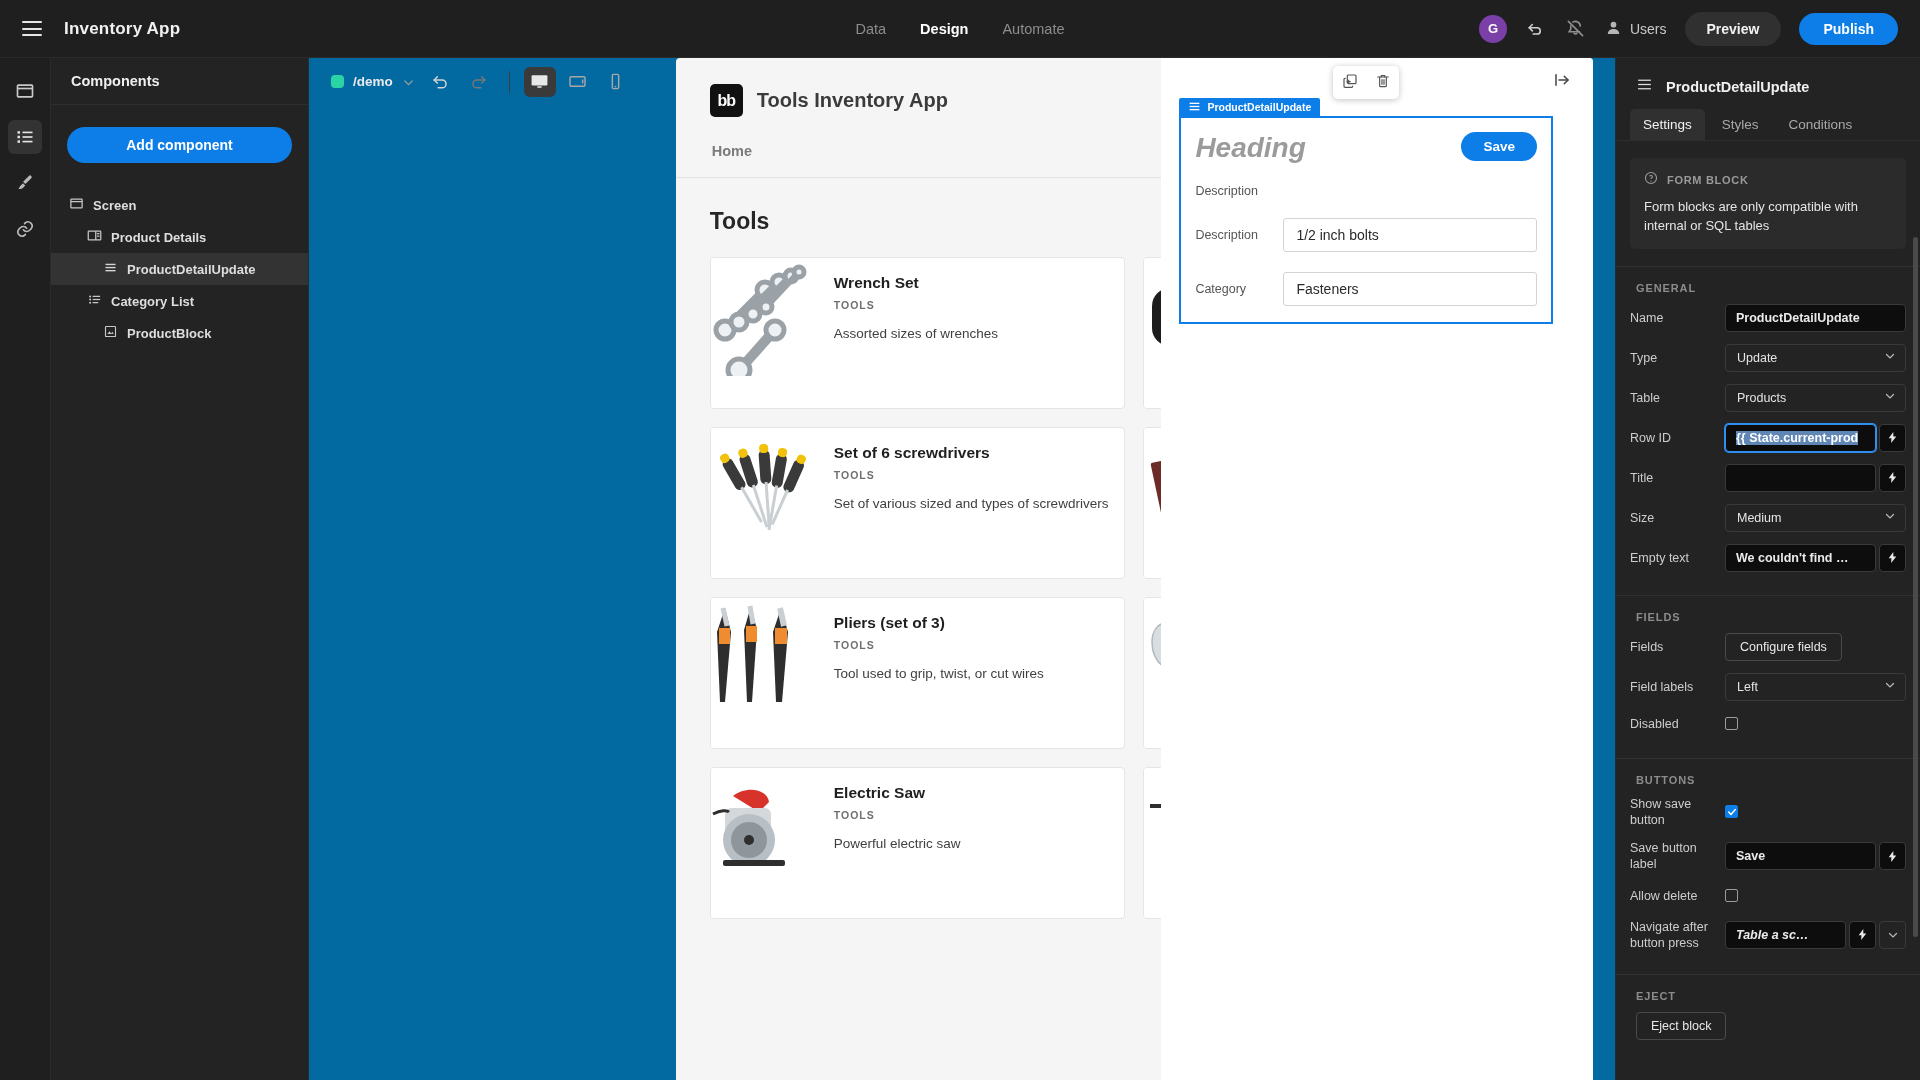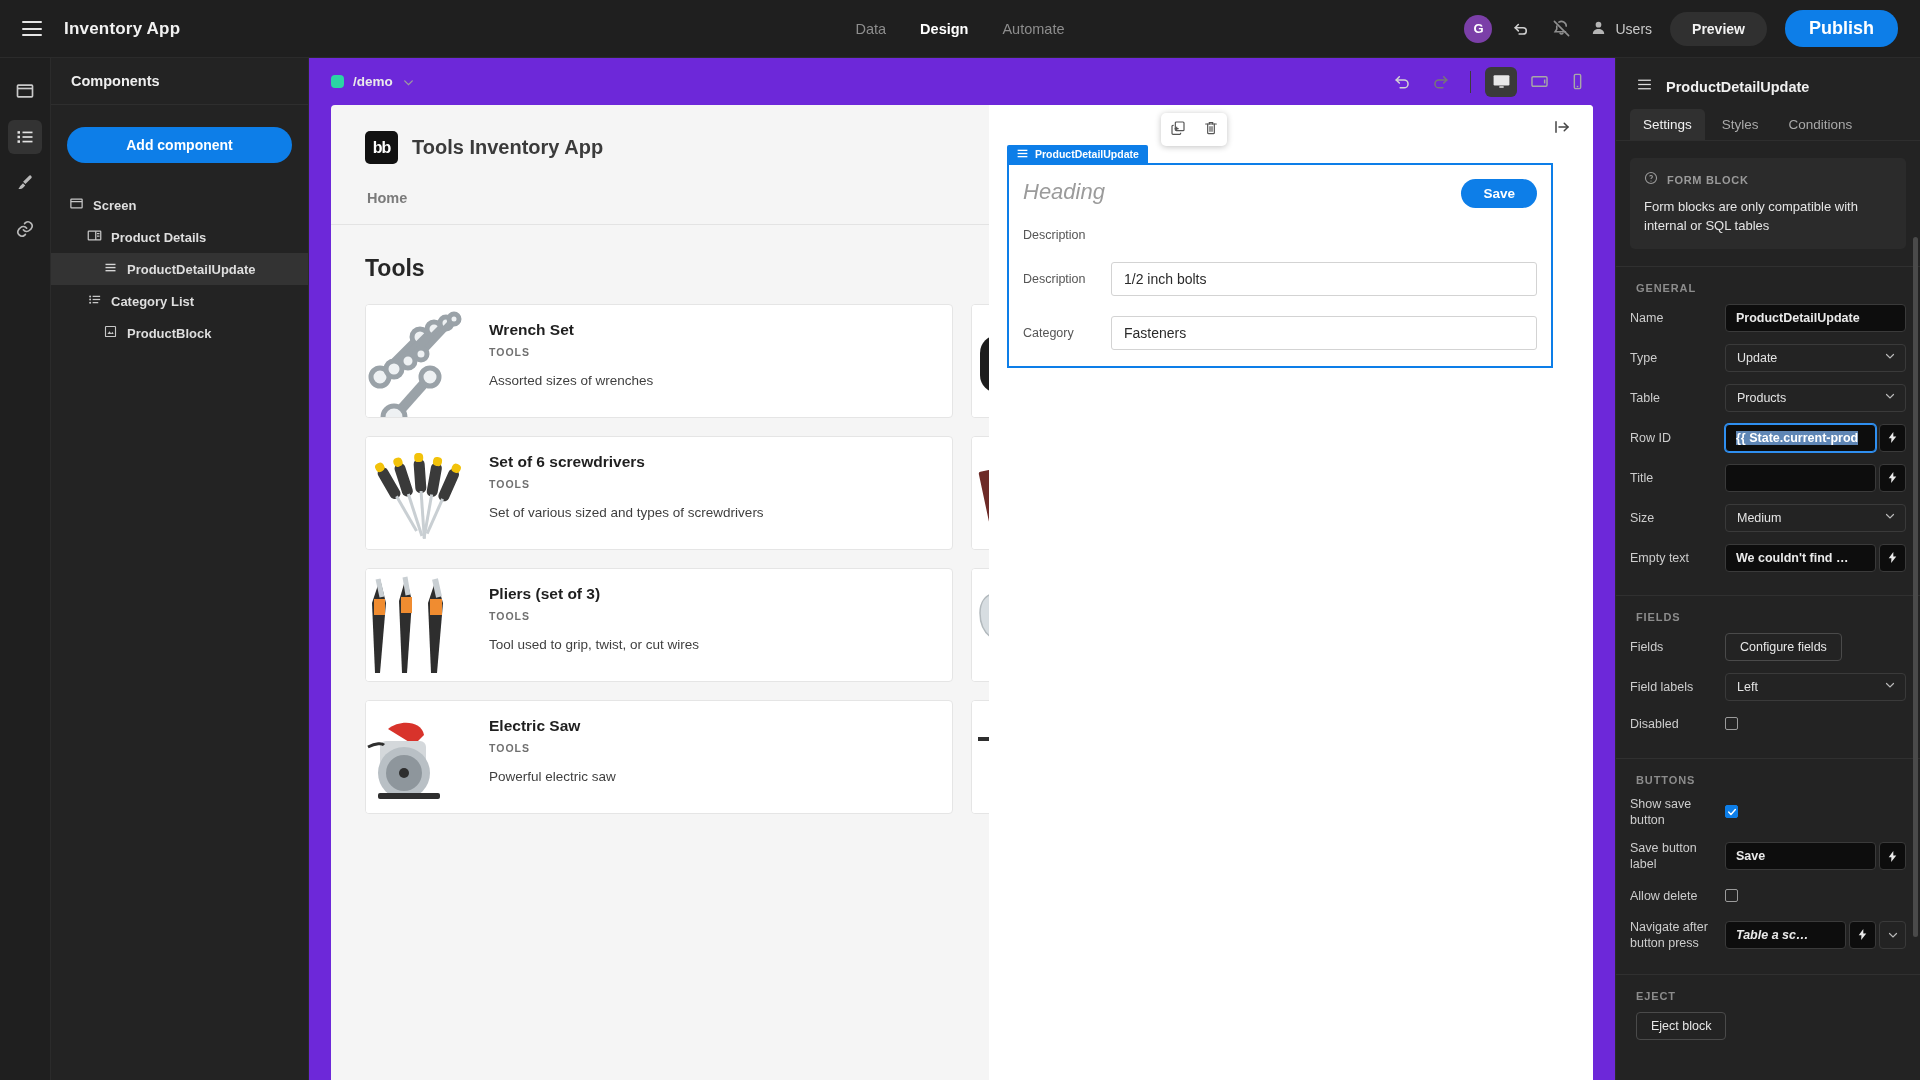--- a/index.html
+++ b/index.html
@@ -38,21 +38,21 @@
     display:flex; align-items:center; justify-content:center;
   }
   .ticon { width:22px; height:22px; display:flex; align-items:center; justify-content:center; cursor:pointer; }
   .ticon svg { width:19px; height:19px; }
   .users-btn { display:flex; align-items:center; gap:8px; cursor:pointer; color:#c9c9c9; font-size:14px; }
   .btn-preview {
     background:#303030; color:#f2f2f2; font-size:14px; font-weight:bold;
     border-radius:18px; padding:9px 22px; cursor:pointer;
   }
   .btn-publish {
-    background:#0d7ee8; color:#ffffff; font-size:18px; font-weight:bold;
+    background:#0d7ee8; color:#ffffff; font-size:14px; font-weight:bold;
     border-radius:18px; padding:8px 24px; cursor:pointer;
   }
 
   
   .body { flex:1; display:flex; min-height:0; }
 
   
   .rail {
     width:51px; flex:0 0 51px; background:#1f1f1f;
     border-right:1px solid #2b2b2b;
@@ -87,21 +87,21 @@
     height:32px; color:#dedede; font-size:13px; font-weight:bold;
     cursor:pointer; padding-right:10px;
   }
   .tree-item.selected { background:#333333; }
   .tree-item svg { width:15px; height:15px; flex:0 0 15px; }
   .lvl1 { padding-left:18px; }
   .lvl2 { padding-left:36px; }
   .lvl3 { padding-left:52px; }
 
   
-  .canvas-wrap { flex:1; display:flex; flex-direction:column; min-width:0; background:#6d28d9; }
+  .canvas-wrap { flex:1; display:flex; flex-direction:row; min-width:0; background:#0369a1; }
   .canvas-bar {
     height:47px; flex:0 0 47px; display:flex; align-items:center;
     padding:0 22px; gap:10px;
   }
   .screen-chip { display:flex; align-items:center; gap:9px; cursor:pointer; }
   .screen-dot { width:13px; height:13px; border-radius:4px; background:#2bd4a4; }
   .screen-name { color:#eaeaea; font-size:13.5px; font-weight:bold; }
   .chev { width:13px; height:13px; }
   .canvas-tools { margin-left:auto; display:flex; align-items:center; gap:6px; }
   .ctool {
@@ -126,21 +126,21 @@
     display:flex; align-items:center; justify-content:center;
   }
   .brand-name { color:#3b3b3b; font-size:20px; font-weight:bold; }
   .nav-home { color:#7b7b7b; font-size:14.5px; font-weight:bold; padding:26px 0 18px 2px; cursor:pointer; }
   .app-divider { height:1px; background:#e3e3e3; }
   .section-title { color:#262626; font-size:23px; font-weight:bold; padding:30px 34px 22px; }
 
   .cards { display:grid; grid-template-columns:1fr 1fr; gap:18px 18px; padding:0 34px; }
   .card {
     background:#fff; border:1px solid #e5e5e5; border-radius:4px;
-    height:114px; display:flex; overflow:hidden; cursor:pointer;
+    height:152px; display:flex; overflow:hidden; cursor:pointer;
   }
   .card-img { width:105px; flex:0 0 105px; position:relative; background:#fff; }
   .card-body { padding:16px 0 0 18px; min-width:0; }
   .card-title { color:#1f1f1f; font-size:15.5px; font-weight:bold; white-space:nowrap; }
   .card-cat { color:#6f6f6f; font-size:10.5px; font-weight:bold; letter-spacing:1px; margin-top:7px; }
   .card-desc { color:#3f3f3f; font-size:13.5px; margin-top:15px; white-space:nowrap; }
 
   .fab {
     position:absolute; right:46px; bottom:36px;
     width:48px; height:48px; border-radius:50%; background:#0d7ee8;
@@ -166,21 +166,21 @@
     background:#0d7ee8; color:#fff; font-size:10.5px; font-weight:bold;
     display:flex; align-items:center; gap:6px; padding:0 9px;
     border-radius:2px 2px 0 0;
   }
   .form-tag svg { width:13px; height:13px; }
   .form-box {
     position:absolute; left:18px; top:58px; right:40px;
     border:2px solid #0d7ee8; background:#fff; padding:14px 14px 16px 14px;
   }
   .form-top { display:flex; align-items:flex-start; justify-content:space-between; }
-  .form-heading { color:#9b9b9b; font-size:22px; font-weight:normal; font-style:italic; }
+  .form-heading { color:#9b9b9b; font-size:28px; font-weight:bold; font-style:italic; }
   .form-save {
     background:#0d7ee8; color:#fff; font-size:13.5px; font-weight:bold;
     border-radius:16px; padding:7px 22px; cursor:pointer;
   }
   .form-row { display:flex; align-items:center; margin-top:20px; }
   .form-label { width:88px; flex:0 0 88px; color:#555; font-size:12.5px; }
   .form-input {
     flex:1; border:1px solid #d3d3d3; border-radius:3px;
     height:34px; display:flex; align-items:center; padding:0 12px;
     color:#2a2a2a; font-size:14px; background:#fff;

